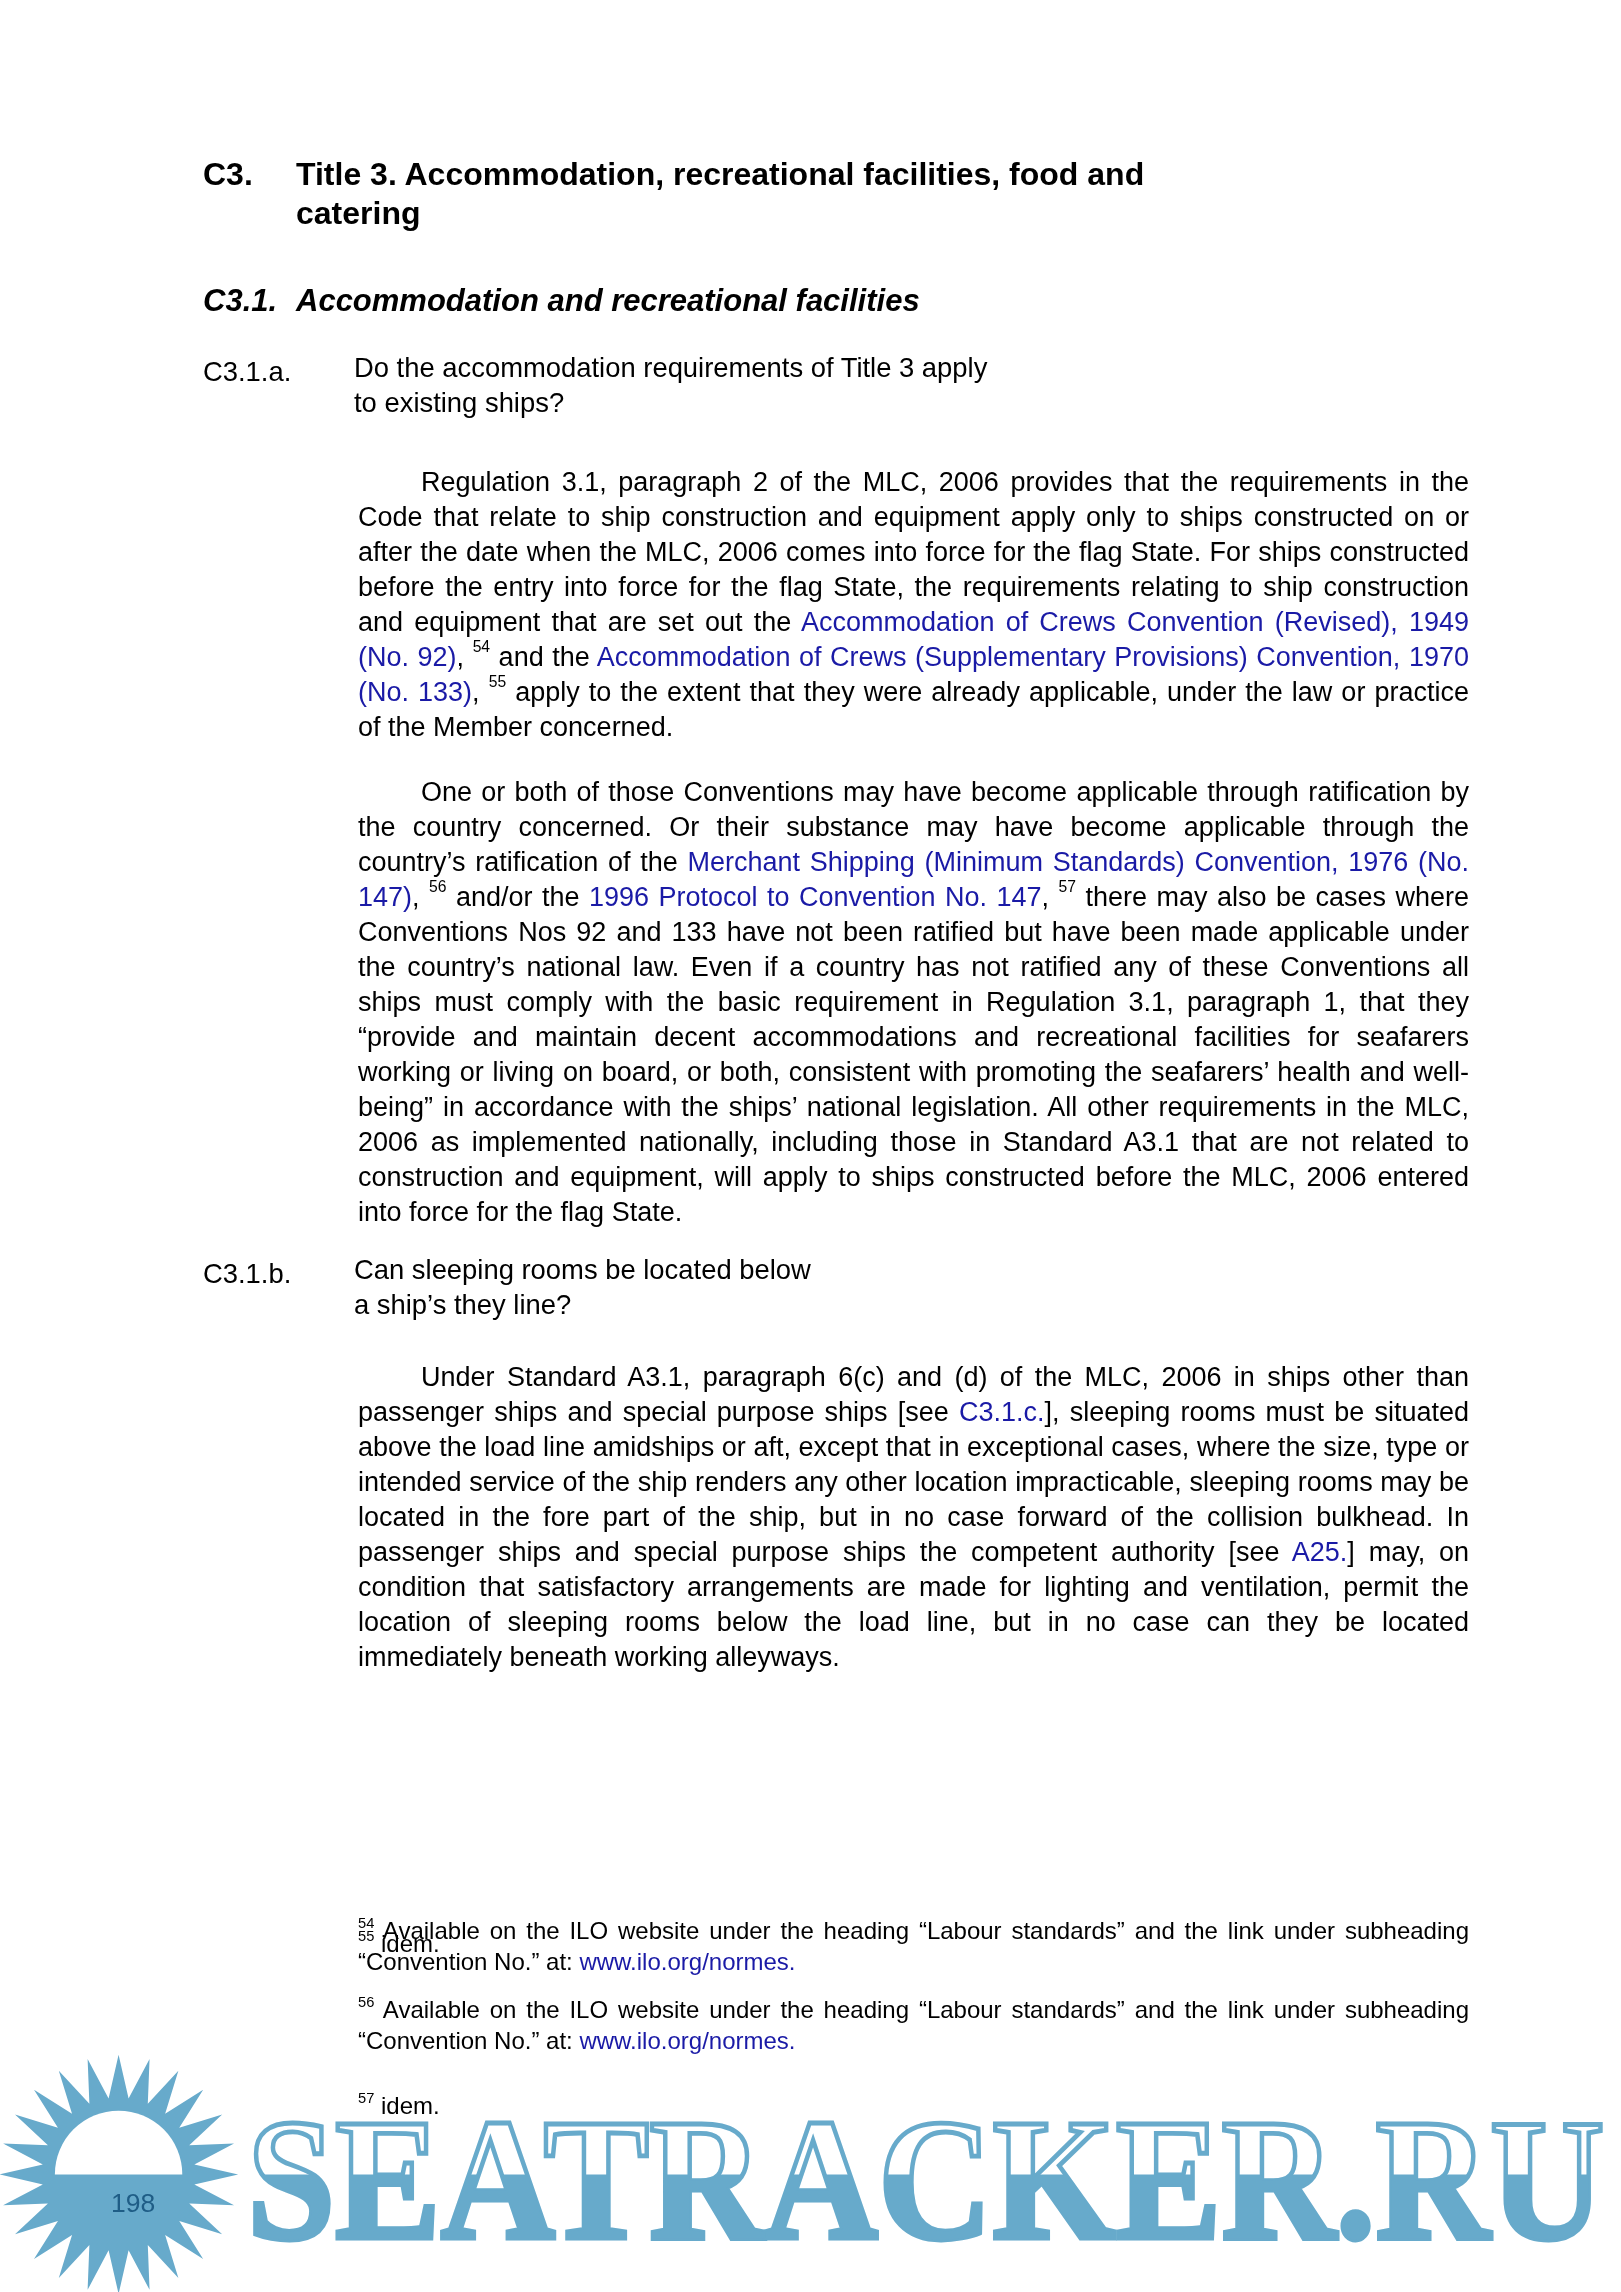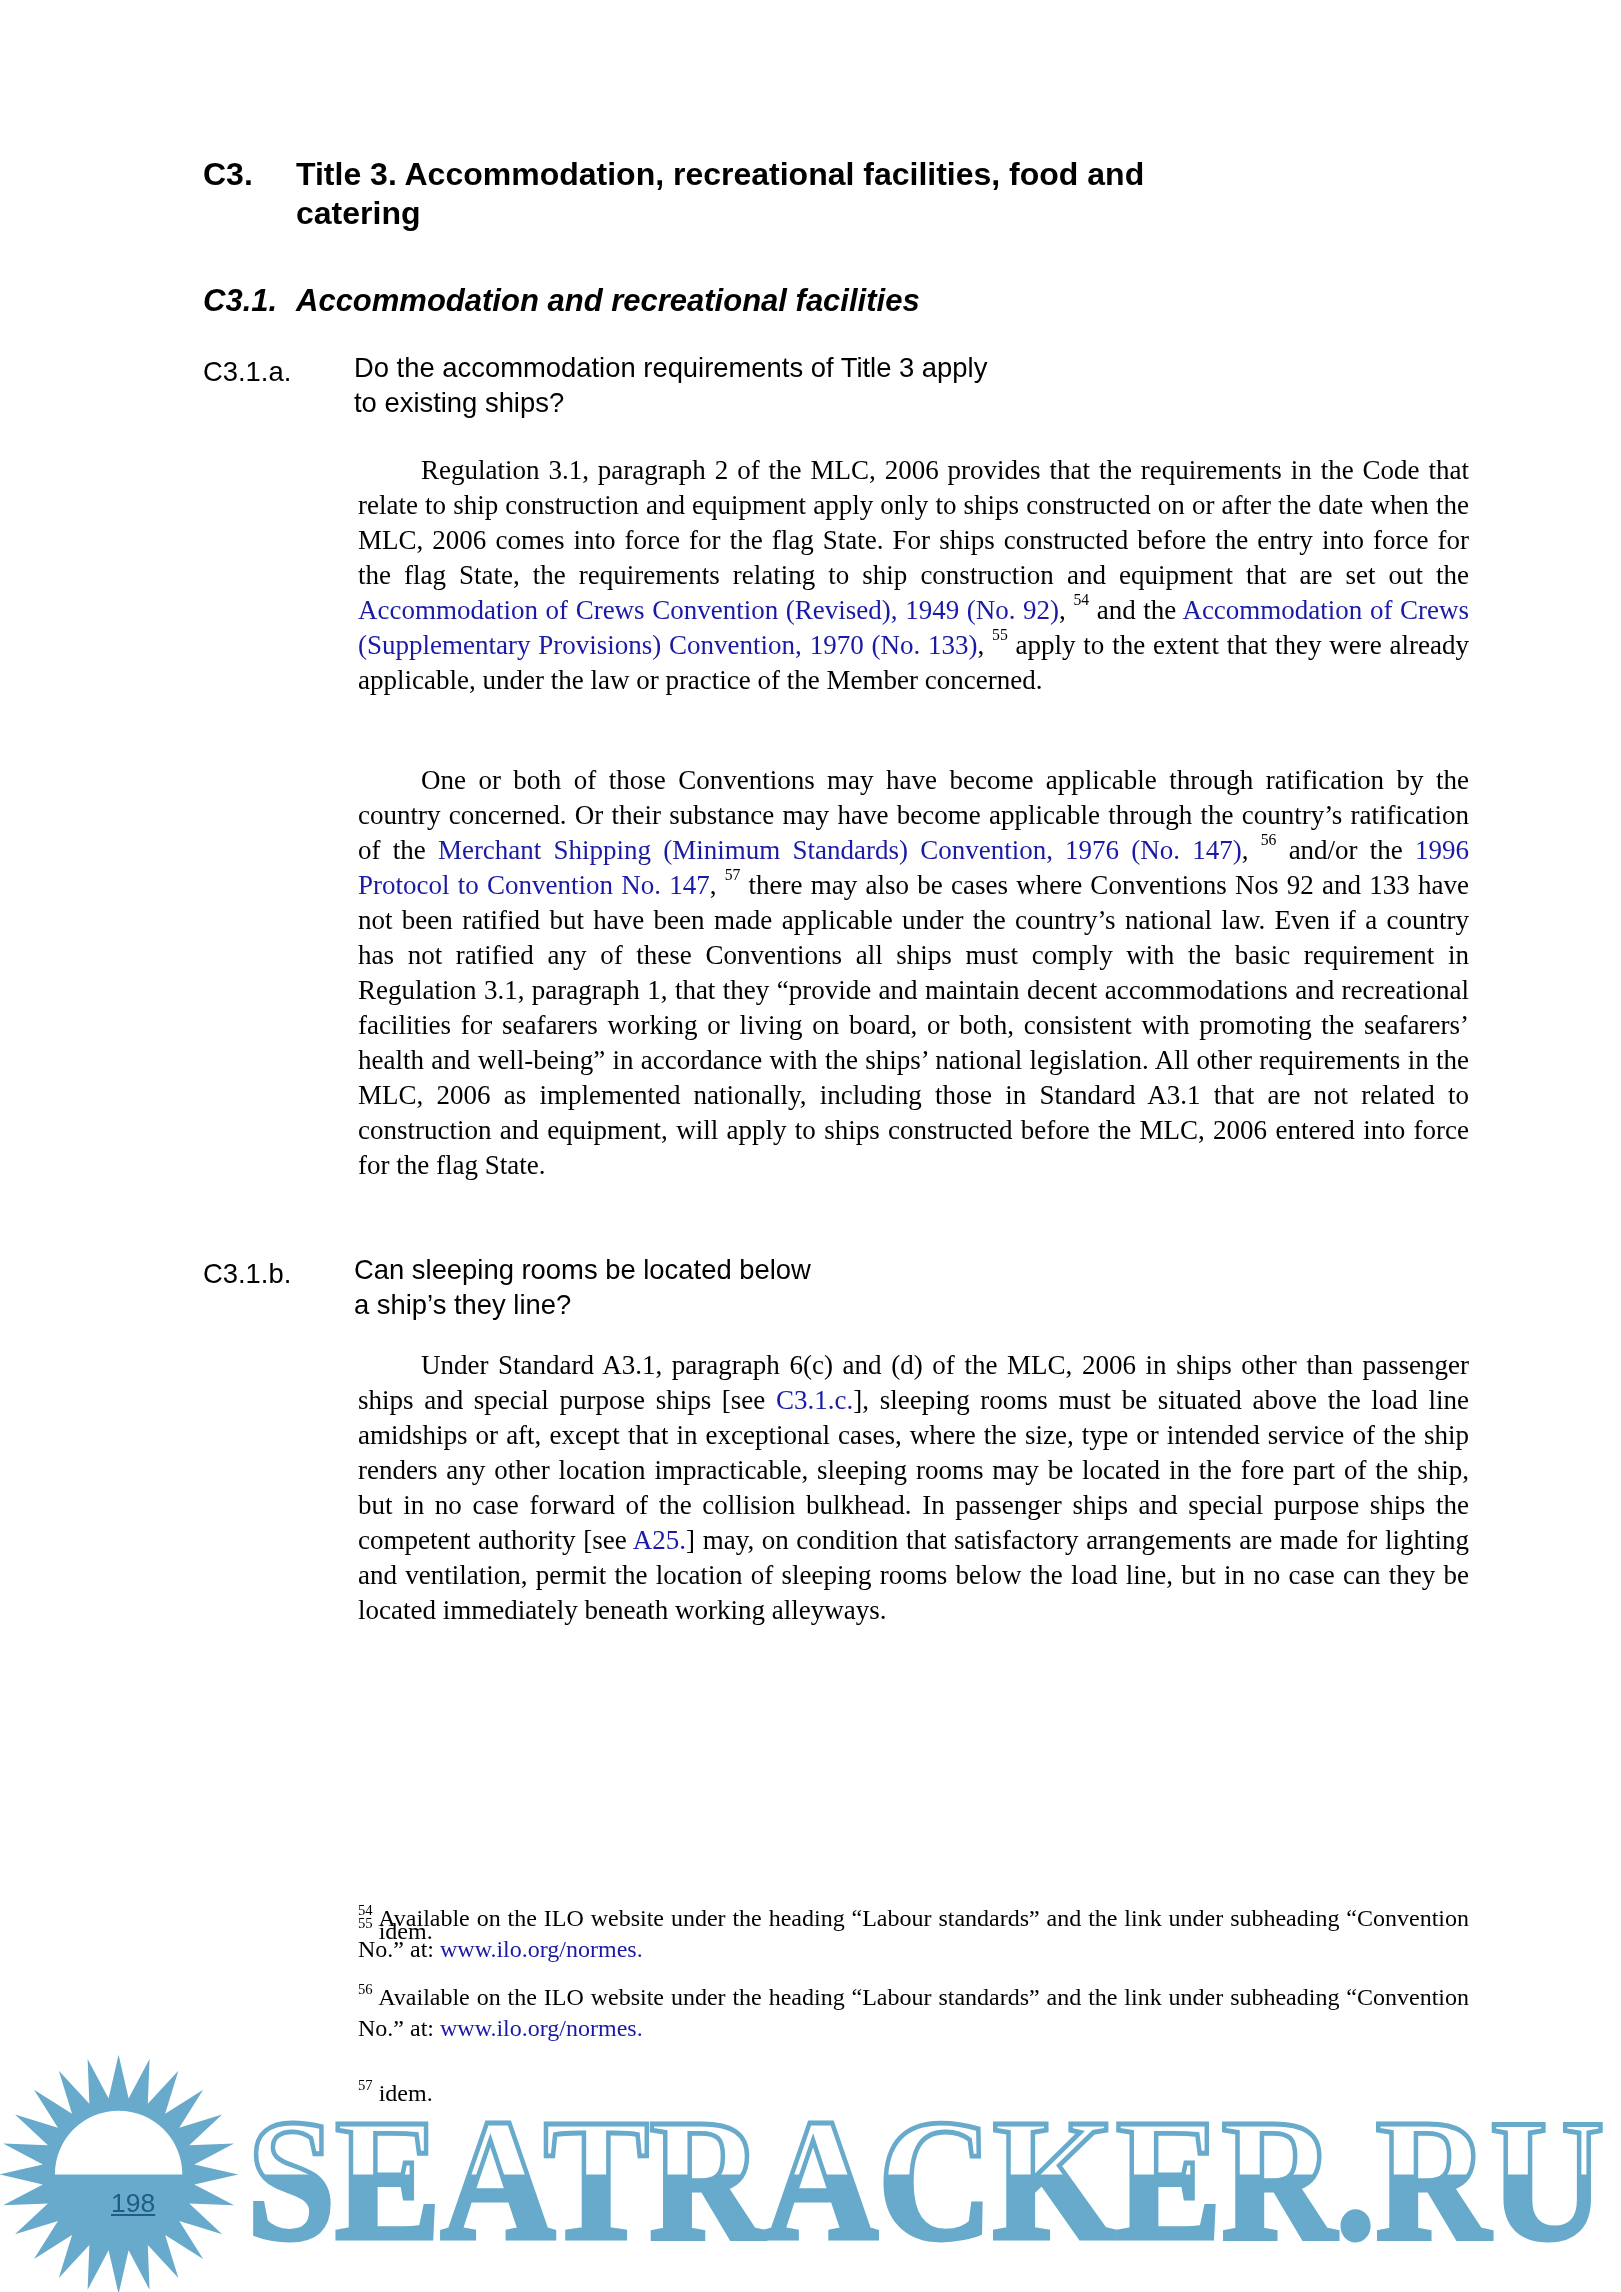--- a/index.html
+++ b/index.html
@@ -1,18 +1,18 @@
 <!DOCTYPE html>
 <html><head>
 <meta charset="utf-8">
 <style>
   html, body { margin:0; padding:0; background:#ffffff; }
   body { width:1621px; height:2293px; position:relative; overflow:hidden; color:#000; }
   .sans { font-family: "Liberation Sans", "DejaVu Sans", sans-serif; }
-  .serif { font-family: Liberation Serif, serif; }
+  .serif { font-family: Liberation Sans, sans-serif; margin-top: 12px; }
   .abs { position:absolute; }
 
   .h1 { left:203px; top:155px; font-size:32px; font-weight:bold; line-height:39px; }
   .h1 .num { position:absolute; left:0; top:0; }
   .h1 .txt { position:absolute; left:93px; top:0; width:882px; }
 
   .h2 { left:203px; top:281px; font-size:31px; font-weight:bold; font-style:italic; line-height:39px; white-space:nowrap; }
   .h2 .num { position:absolute; left:0; top:0; }
   .h2 .txt { position:absolute; left:93px; top:0; }
 
@@ -21,21 +21,21 @@
   .q .txt { position:absolute; left:151px; top:0; width:765px; }
 
   .para { left:358px; width:1111px; font-size:27px; line-height:35px; text-align:justify; text-indent:63px; }
   .para a, .fn a { color:#1a1aa6; text-decoration:none; }
   sup { font-size:15.7px; line-height:0; position:relative; top:-3.9px; vertical-align:super; }
 
   .fn { left:358px; width:1111px; font-size:24px; line-height:31px; text-align:justify; }
   .fn sup { font-size:14.7px; top:-2px; }
 
   .watermark { left:0; top:2044px; width:1621px; height:249px; }
-  .pagenum { left:111px; top:2188px; font-size:26.5px; color:#1f5d86;text-decoration:underline; }
+  .pagenum { left:111px; top:2188px; font-size:26.5px; color:#1f5d86; }
 </style>
 </head>
 <body>
 
 <div class="abs sans h1">
   <span class="num">C3.</span>
   <span class="txt">Title 3. Accommodation, recreational facilities, food and catering</span>
 </div>
 
 <div class="abs sans h2">

